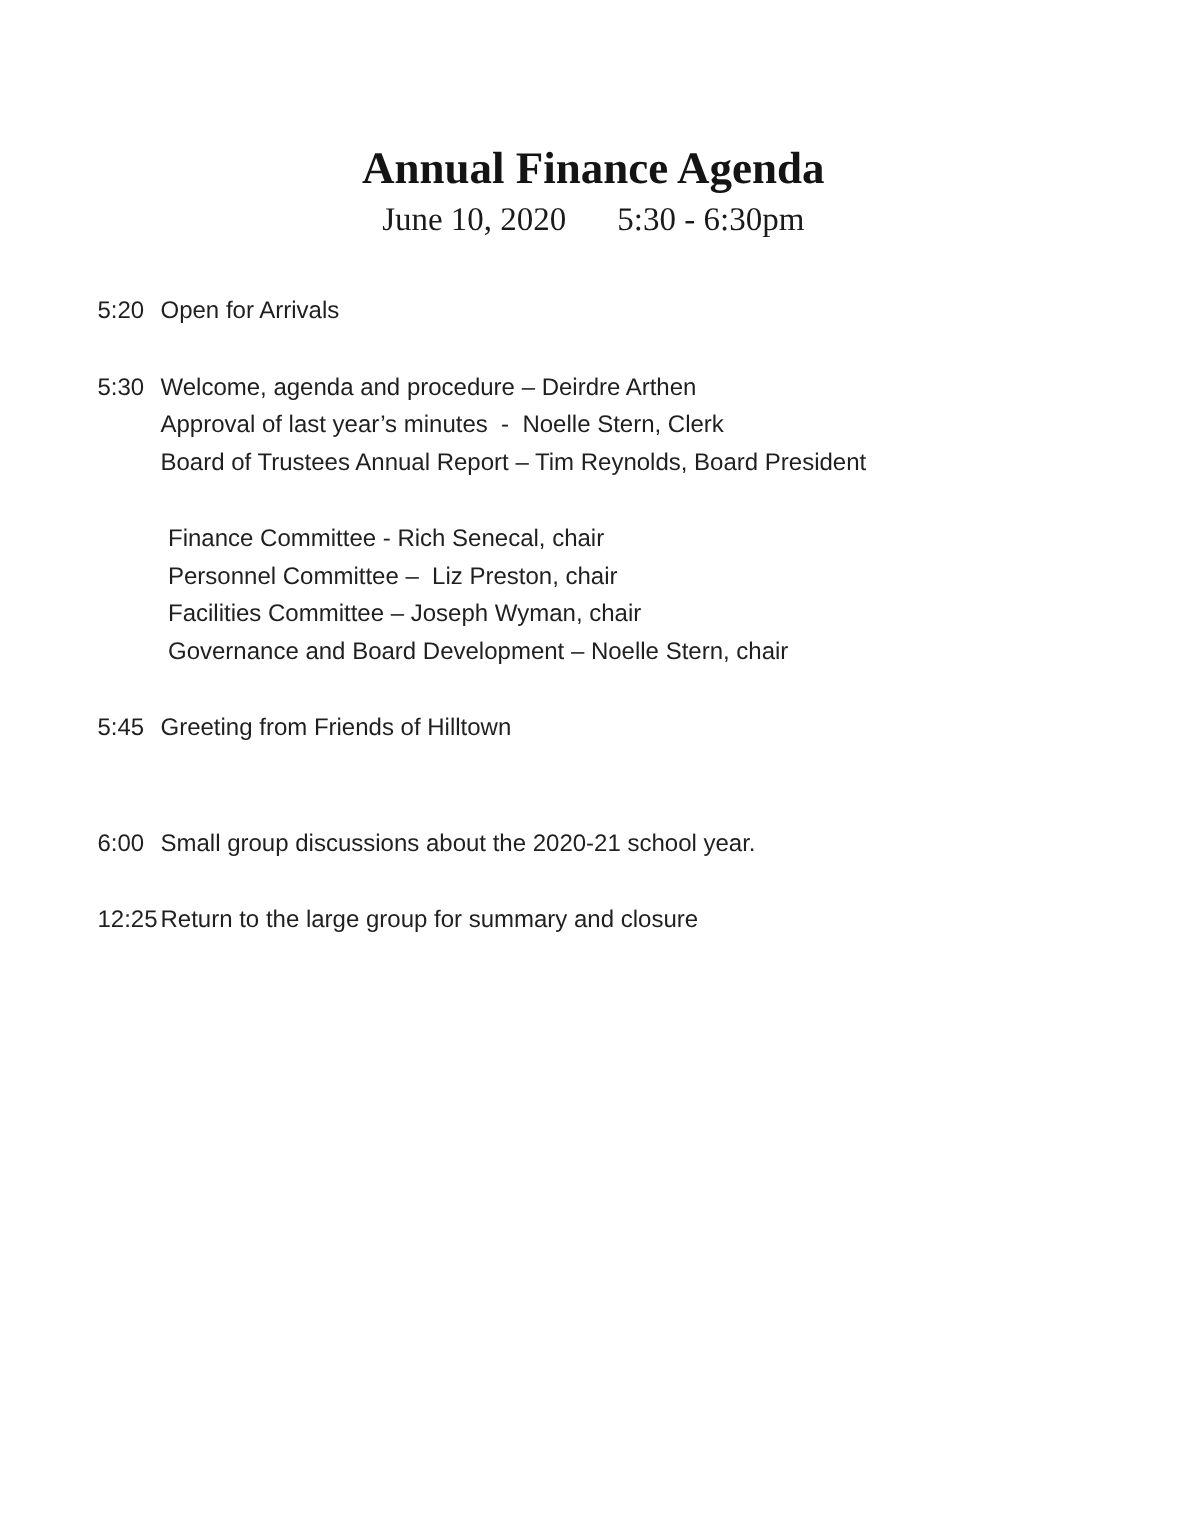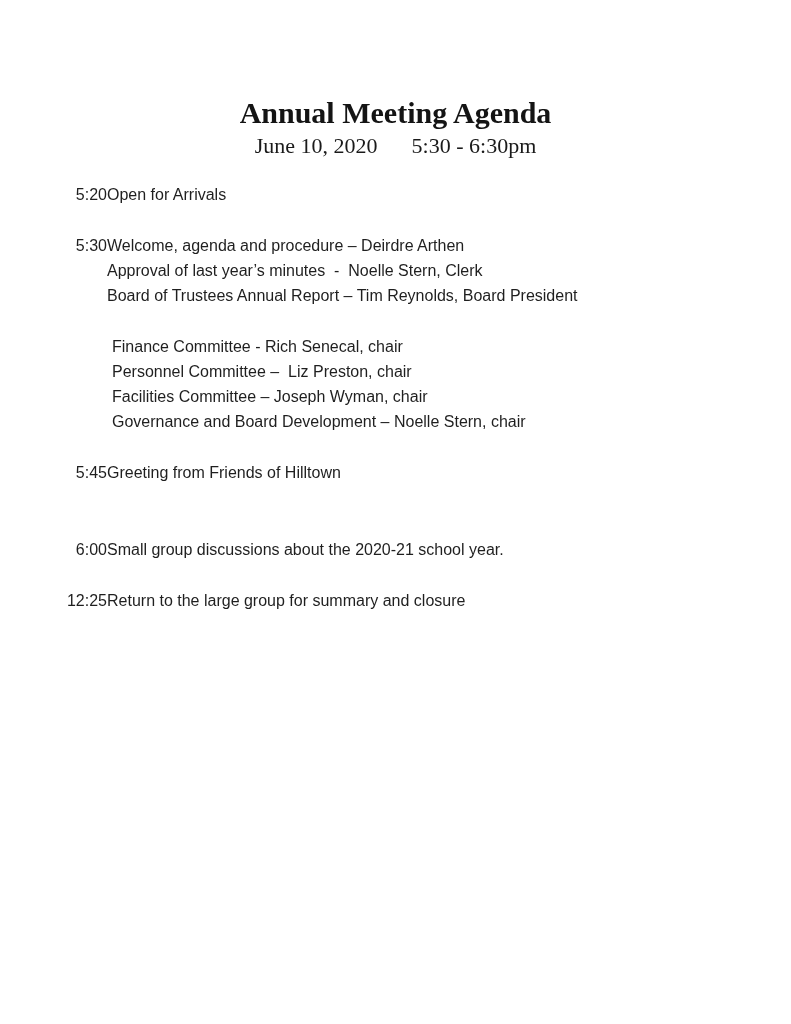--- a/index.html
+++ b/index.html
@@ -32,26 +32,25 @@
     font-weight: 400;
     font-size: 22px;
     line-height: 30px;
     color: #1a1a1a;
     white-space: pre;
   }
   .subtitle .date {
     margin-right: 34px;
   }
   .agenda {
-    margin-top: 21px;
+    margin-top: 34px;
     padding-left: 65px;
     padding-right: 40px;
     font-size: 16px;
     line-height: 25px;
-    text-align: right;
   }
   .line {
     display: flex;
     align-items: baseline;
     white-space: pre-wrap;
   }
   .time {
     flex: 0 0 42px;
     white-space: pre;
   }
@@ -61,21 +60,21 @@
   .pl0 { padding-left: 0; }
   .pl1 { padding-left: 42px; }
   .pl2 { padding-left: 47px; }
   .gap { height: 26px; }
 </style>
 </head>
 <body>
 
 <div class="page">
 
-  <h1 class="title">Annual Meeting Agenda</h1>
+  <h1 class="title">Annual Finance Agenda</h1>
 
   <div class="subtitle"><span class="date">June 10, 2020</span><span class="range">5:30 - 6:30pm</span></div>
 
   <div class="agenda">
 
     <div class="line">
       <span class="time">5:20</span>
       <span class="text">Open for Arrivals</span>
     </div>
 

